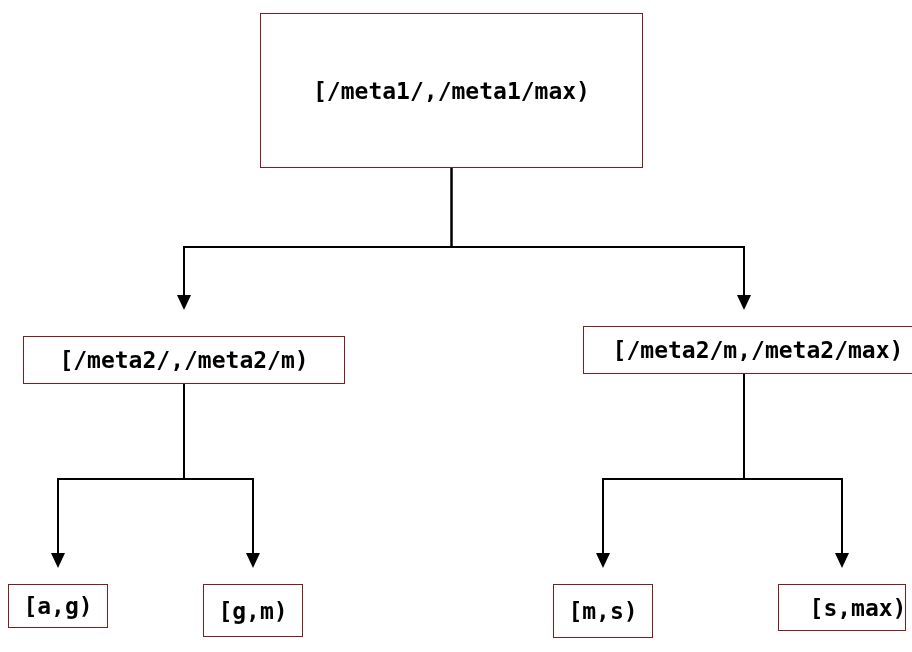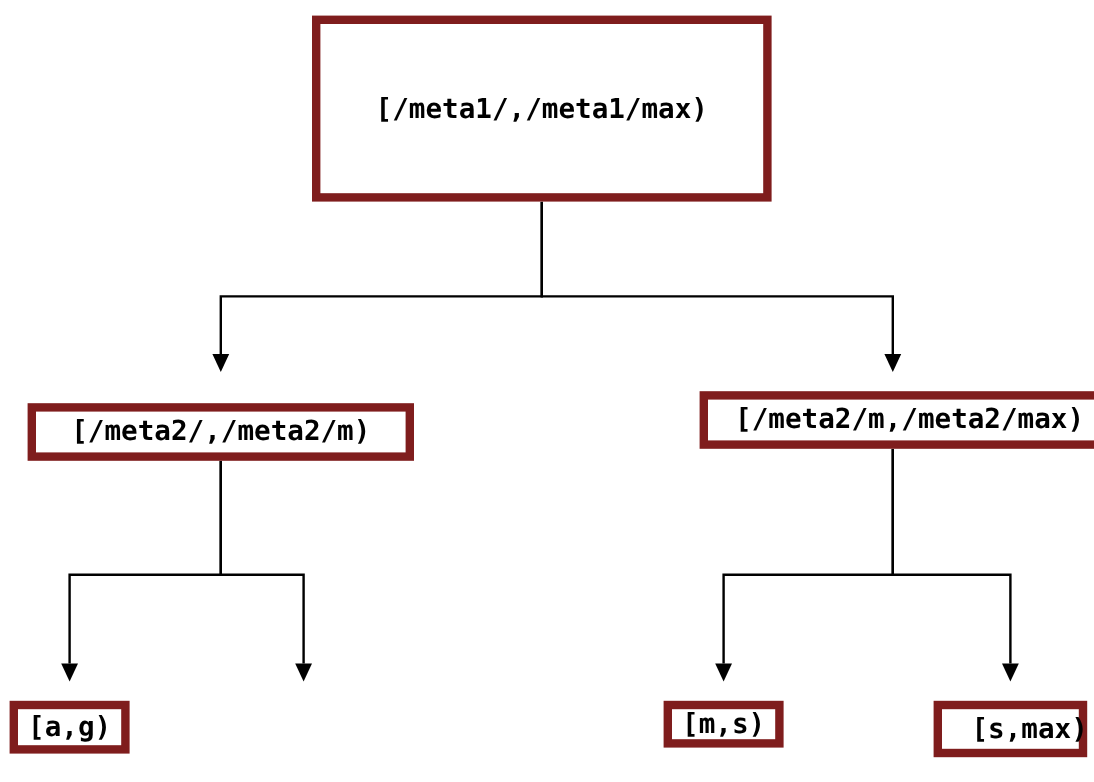--- a/index.html
+++ b/index.html
@@ -19,37 +19,37 @@
     position: absolute;
     left: 0;
     top: 0;
     width: 912px;
     height: 652px;
     pointer-events: none;
   }
   .node {
     position: absolute;
     box-sizing: border-box;
-    border: 7px solid #7f1d1d;
+    border: 1px solid #7f1d1d;
     background: #ffffff;
     color: #000000;
     display: flex;
     align-items: center;
     justify-content: center;
     font-size: 23px;
     font-weight: bold;
     white-space: nowrap;
     letter-spacing: 0px;
   }
   .node-root      { left: 260px; top: 13px;  width: 383px; height: 155px; }
   .node-mid-left  { left: 23px;  top: 336px; width: 322px; height: 48px; }
   .node-mid-right { left: 583px; top: 326px; width: 350px; height: 48px; }
   .node-leaf-ag   { left: 8px;   top: 584px; width: 100px; height: 44px; }
   .node-leaf-gm   { left: 203px; top: 584px; width: 100px; height: 53px; }
-  .node-leaf-ms   { left: 553px; top: 584px; width: 100px; height: 39px; }
+  .node-leaf-ms   { left: 553px; top: 584px; width: 100px; height: 54px; }
   .node-leaf-smax { left: 778px; top: 584px; width: 128px; height: 47px; padding-left: 32px; }
 </style>
 </head>
 <body>
 
 <div class="canvas">
 
   <svg class="edges" width="912" height="652" viewBox="0 0 912 652" xmlns="http://www.w3.org/2000/svg">
       <polyline points="451.5,168 451.5,247 184,247 184,295" fill="none" stroke="#000000" stroke-width="2"></polyline>
       <polygon points="184,310 177,295 191,295" fill="#000000"></polygon>
@@ -74,20 +74,23 @@
   </div>
 
   <div class="node node-mid-right">
     <span>[/meta2/m,/meta2/max)</span>
   </div>
 
   <div class="node node-leaf-ag">
     <span>[a,g)</span>
   </div>
 
+  <div class="node node-leaf-gm">
+    <span>[g,m)</span>
+  </div>
 
   <div class="node node-leaf-ms">
     <span>[m,s)</span>
   </div>
 
   <div class="node node-leaf-smax">
     <span>[s,max)</span>
   </div>
 
 </div>

